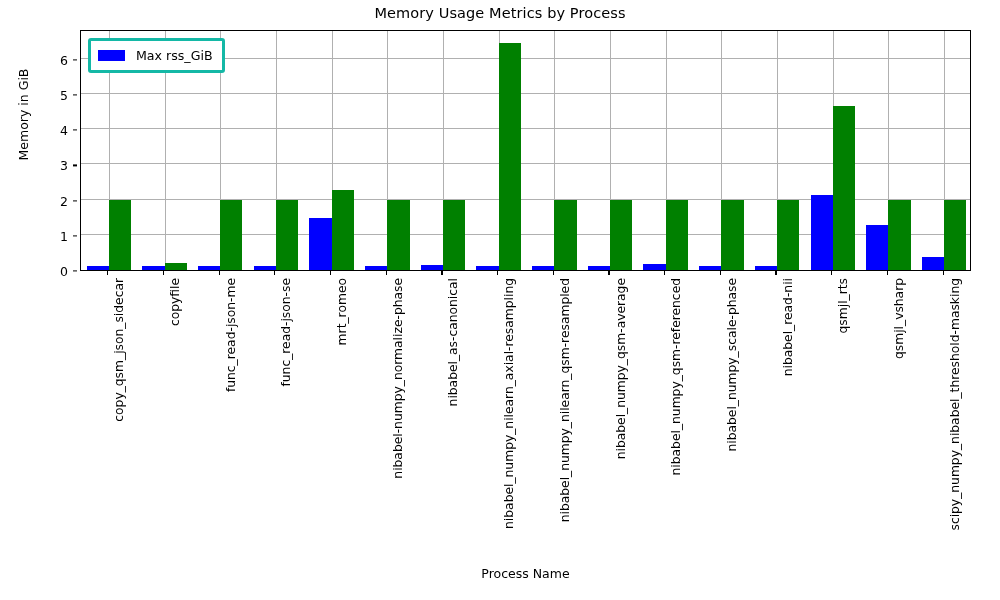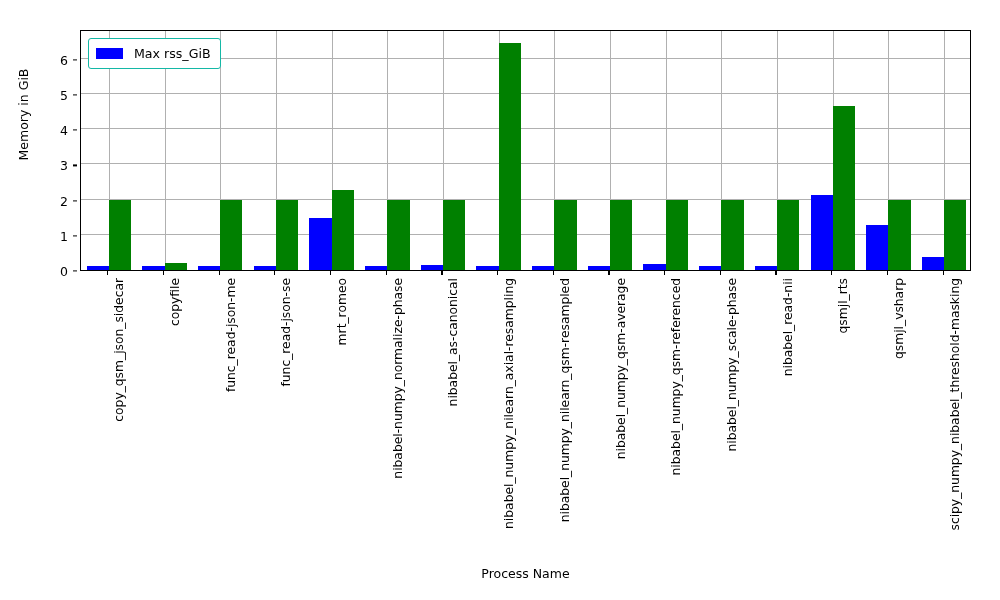--- a/index.html
+++ b/index.html
@@ -129,21 +129,21 @@
     text-align: center;
     font-size: 12.5px;
     color: #000000;
   }
   
   #legend {
     position: absolute;
     left: 88px;
     top: 38px;
     background: #ffffff;
-    border: 1px solid #14b8a6;
+    border: 3px solid #14b8a6;
     border-radius: 3px;
     padding: 5px 9px 5px 7px;
     box-sizing: border-box;
   }
   .legend-row {
     display: flex;
     align-items: center;
     height: 19px;
   }
   .legend-swatch {
@@ -156,20 +156,21 @@
     font-size: 12.6px;
     color: #000000;
     white-space: nowrap;
   }
 </style>
 </head>
 <body>
 
 <div id="figure">
 
+  <div id="chart-title">Memory Usage Metrics by Process</div>
 
   <div id="y-ticks">
       <div class="ytick-mark" style="top: 241px;"></div>
       <div class="ytick-label" style="top: 241px;">0</div>
       <div class="ytick-mark" style="top: 205.818px;"></div>
       <div class="ytick-label" style="top: 205.818px;">1</div>
       <div class="ytick-mark" style="top: 170.635px;"></div>
       <div class="ytick-label" style="top: 170.635px;">2</div>
       <div class="ytick-mark" style="top: 135.453px;"></div>
       <div class="ytick-label" style="top: 135.453px;">3</div>

